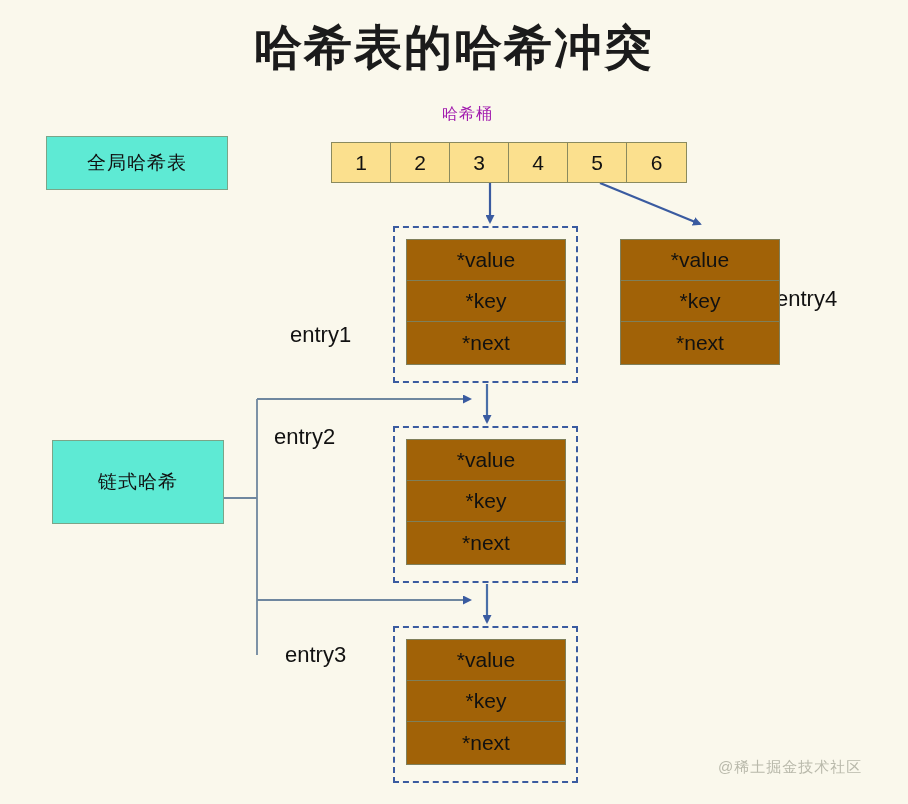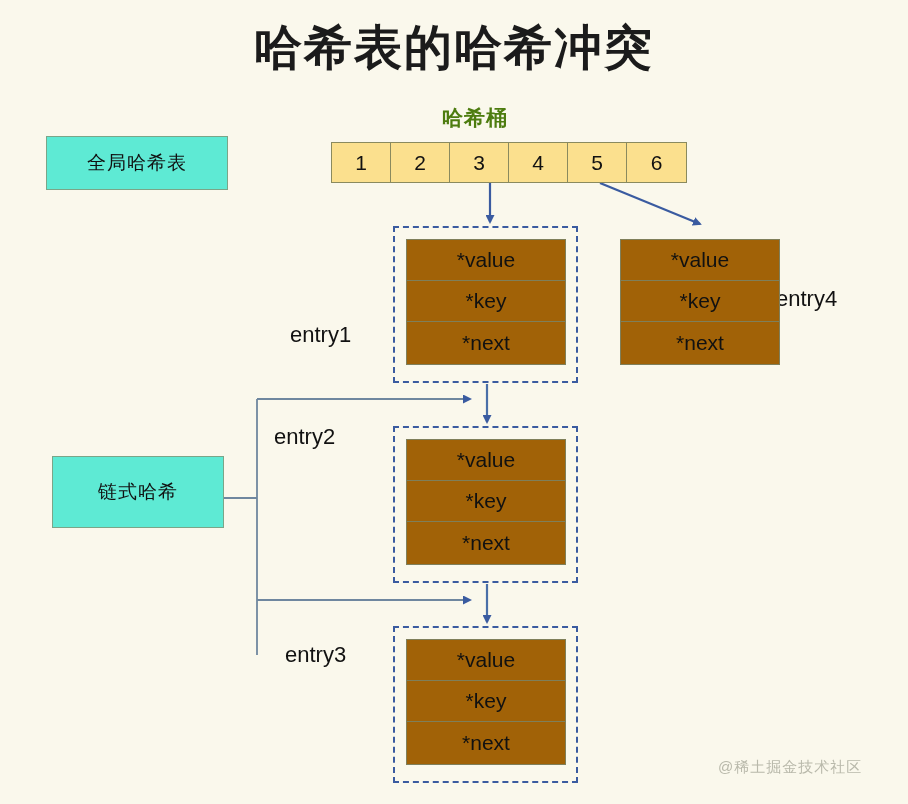--- a/index.html
+++ b/index.html
@@ -46,30 +46,30 @@
     display: flex;
     flex-direction: column;
     align-items: center;
     justify-content: center;
     color: #111;
     font-size: 19px;
     line-height: 30px;
     letter-spacing: 1px;
   }
   #global-hash-table-box { left: 46px; top: 136px; width: 182px; height: 54px; }
-  #chain-hash-box { left: 52px; top: 456px; width: 172px; height: 72px; }
+  #chain-hash-box { left: 52px; top: 440px; width: 172px; height: 84px; }
 
   
   .bucket-label {
     position: absolute;
     left: 442px;
     top: 104px;
-    font-size: 21px;
-    font-weight: bold;
-    color: #4d7c0f;
+    font-size: 16px;
+    font-weight: normal;
+    color: #a21caf;
     letter-spacing: 1px;
   }
   #hash-bucket {
     position: absolute;
     left: 331px;
     top: 142px;
     height: 41px;
     display: flex;
     border: 1px solid #8a8a5e;
     box-sizing: border-box;

